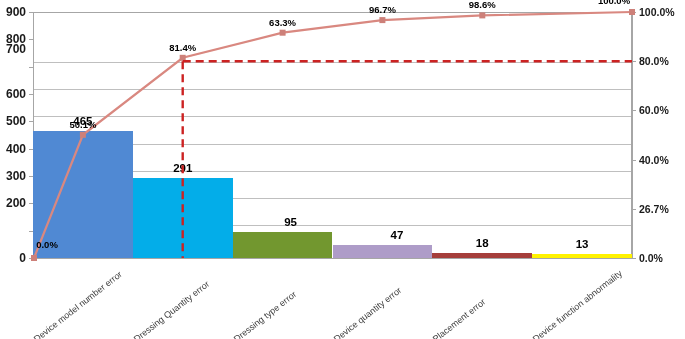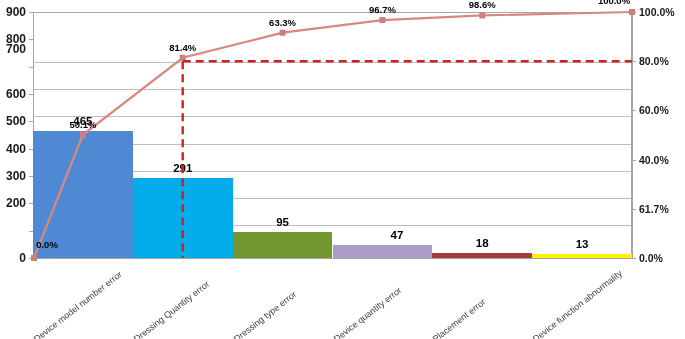--- a/index.html
+++ b/index.html
@@ -101,21 +101,21 @@
       <div class="tick-left" style="top: 66.6667px;"></div>
       <div class="y-left-label" style="left: 0px; top: 34.3333px;">800</div>
       <div class="tick-left" style="top: 39.3333px;"></div>
       <div class="y-left-label" style="left: 0px; top: 7px;">900</div>
       <div class="tick-left" style="top: 12px;"></div>
     </div>
 
   <div id="y-right-axis">
       <div class="y-right-label" style="left: 639px; top: 253px;">0.0%</div>
       <div class="tick-right" style="top: 258px;"></div>
-      <div class="y-right-label" style="left: 639px; top: 203.8px;">61.7%</div>
+      <div class="y-right-label" style="left: 639px; top: 203.8px;">26.7%</div>
       <div class="tick-right" style="top: 208.8px;"></div>
       <div class="y-right-label" style="left: 639px; top: 154.6px;">40.0%</div>
       <div class="tick-right" style="top: 159.6px;"></div>
       <div class="y-right-label" style="left: 639px; top: 105.4px;">60.0%</div>
       <div class="tick-right" style="top: 110.4px;"></div>
       <div class="y-right-label" style="left: 639px; top: 56.2px;">80.0%</div>
       <div class="tick-right" style="top: 61.2px;"></div>
       <div class="y-right-label" style="left: 639px; top: 7px;">100.0%</div>
       <div class="tick-right" style="top: 12px;"></div>
     </div>
@@ -124,21 +124,21 @@
       <div class="bar" style="left: 0px; width: 99.8333px; height: 127.1px; background: rgb(80, 137, 211);"></div>
       <div class="bar" style="left: 99.8333px; width: 99.8333px; height: 79.54px; background: rgb(3, 173, 233);"></div>
       <div class="bar" style="left: 199.667px; width: 99.8333px; height: 25.9667px; background: rgb(114, 151, 47);"></div>
       <div class="bar" style="left: 299.5px; width: 99.8333px; height: 12.8467px; background: rgb(174, 156, 200);"></div>
       <div class="bar" style="left: 399.333px; width: 99.8333px; height: 4.92px; background: rgb(165, 62, 59);"></div>
       <div class="bar" style="left: 499.167px; width: 99.8333px; height: 4px; background: rgb(255, 242, 0);"></div>
     </div>
   <div id="bar-labels">
       <div class="bar-label" style="left: 33px; width: 99.8333px; top: 114.9px;">465</div>
       <div class="bar-label" style="left: 132.833px; width: 99.8333px; top: 162.46px;">291</div>
-      <div class="bar-label" style="left: 232.667px; width: 99.8333px; top: 216.033px;">95</div>
+      <div class="bar-label" style="left: 232.667px; width: 99.8333px; top: 216.033px; padding-left: 8px;">95</div>
       <div class="bar-label" style="left: 347px; width: 99.8333px; top: 229.153px;">47</div>
       <div class="bar-label" style="left: 432.333px; width: 99.8333px; top: 237.08px;">18</div>
       <div class="bar-label" style="left: 532.167px; width: 99.8333px; top: 238px;">13</div>
     </div>
 
   <svg class="line-svg" id="line-layer" viewBox="0 0 685 339" xmlns="http://www.w3.org/2000/svg">
       <polyline points="34.0,258.0 82.9,134.8 182.7,57.8 282.6,32.7 382.4,20.1 482.3,15.4 632.0,12.0" fill="none" stroke="#d98880" stroke-width="2.2"></polyline>
       <rect x="31.0" y="255.0" width="6" height="6" fill="#cd8079"></rect>
       <rect x="79.9" y="131.8" width="6" height="6" fill="#cd8079"></rect>
       <rect x="179.7" y="54.8" width="6" height="6" fill="#cd8079"></rect>

